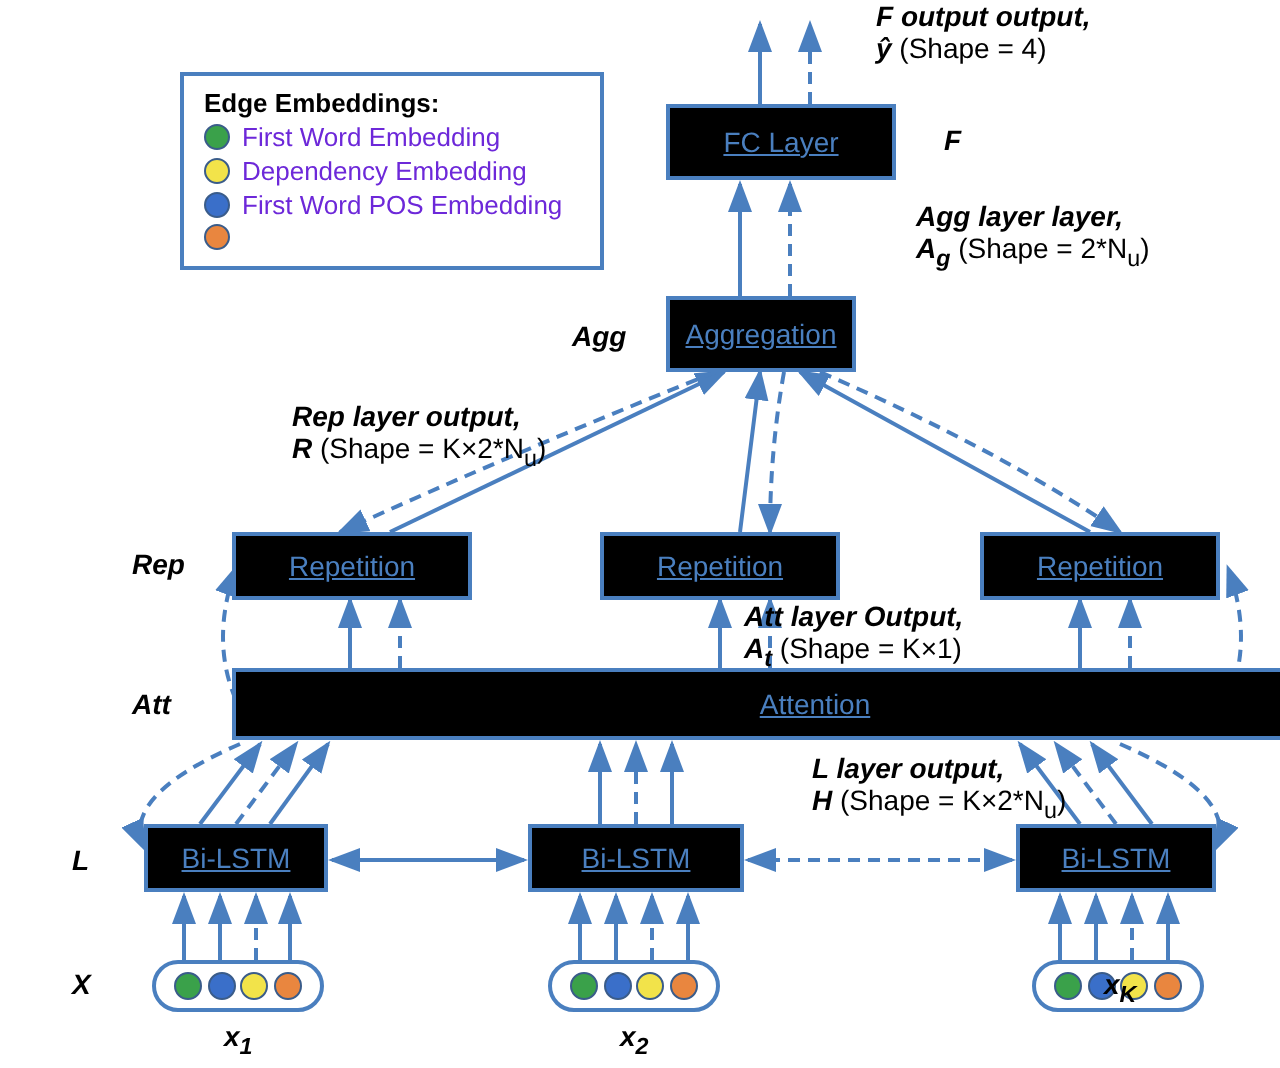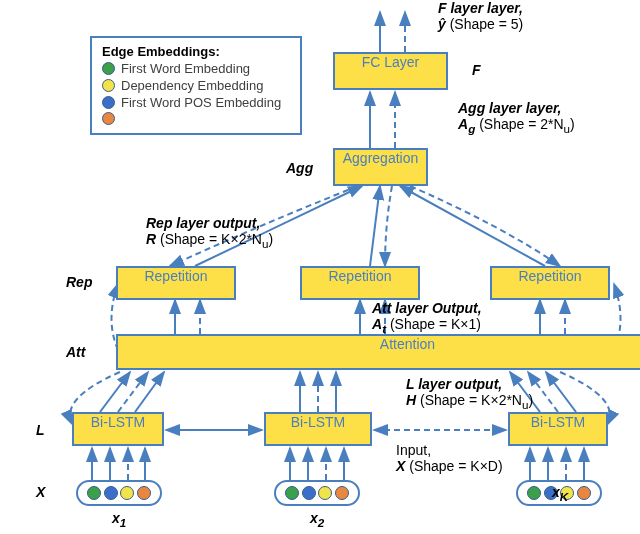--- a/index.html
+++ b/index.html
@@ -10,36 +10,37 @@
     font-family: Arial, sans-serif;
     font-size: 13px;
     position: relative;
     background: #fff;
     overflow: hidden;
   }
   .diagram { position: relative; width: 640px; height: 534px; }
   .box {
     position: absolute;
     border: 2px solid #4a7fbf;
-    background: #fde047;
+    background: #000000;
     color: #4a7fbf;
     display: flex;
-    align-items: flex-start;
+    align-items: center;
     justify-content: center;
     font-size: 14px;
+    text-decoration: underline;
   }
   .legend {
     position: absolute;
     border: 2px solid #4a7fbf;
     background: #fff;
     padding: 6px 10px 8px 10px;
     font-size: 13px;
   }
   .legend-title { font-weight: bold; color: #000; margin-bottom: 0; }
-  .legend-row { display: flex; align-items: center; margin-top: 2px; color: #404040; text-align: center; }
+  .legend-row { display: flex; align-items: center; margin-top: 2px; color: #6d28d9; text-align: center; }
   .dot {
     width: 13px; height: 13px; border-radius: 50%;
     margin-right: 6px; border: 1px solid #3a5c8a;
     flex-shrink: 0;
   }
   .dot.green  { background: #3aa14a; }
   .dot.blue   { background: #3a6fc9; }
   .dot.yellow { background: #f2e34a; }
   .dot.orange { background: #e9863f; }
   .emb-oval {
@@ -204,46 +205,42 @@
 </div>
 
 <div class="label ital" style="left:472px; top:62px;">F</div>
 <div class="label ital" style="left:286px; top:160px;">Agg</div>
 <div class="label ital" style="left:66px; top:274px;">Rep</div>
 <div class="label ital" style="left:66px; top:344px;">Att</div>
 <div class="label ital" style="left:36px; top:422px;">L</div>
 <div class="label ital" style="left:36px; top:484px;">X</div>
 
 <div class="label" style="left:438px; top:0px;">
-  <span class="ital">F layer layer,</span><br>
-  <span class="ital">ŷ</span><span> (Shape = 5)</span>
+  <span class="ital">F output output,</span><br>
+  <span class="ital">ŷ</span><span> (Shape = 4)</span>
 </div>
 
 <div class="label" style="left:458px; top:100px;">
   <span class="ital">Agg layer layer,</span><br>
   <span class="ital">A</span><sub class="ital">g</sub><span> (Shape = 2*N</span><sub>u</sub><span>)</span>
 </div>
 
-<div class="label" style="left:146px; top:200px;margin-top:15px;">
+<div class="label" style="left:146px; top:200px;">
   <span class="ital">Rep layer output,</span><br>
   <span class="ital">R</span><span> (Shape = K×2*N</span><sub>u</sub><span>)</span>
 </div>
 
 <div class="label" style="left:372px; top:300px;">
   <span class="ital">Att layer Output,</span><br>
   <span class="ital">A</span><sub class="ital">t</sub><span> (Shape = K×1)</span>
 </div>
 
 <div class="label" style="left:406px; top:376px;">
   <span class="ital">L layer output,</span><br>
   <span class="ital">H</span><span> (Shape = K×2*N</span><sub>u</sub><span>)</span>
 </div>
 
-<div class="label" style="left:396px; top:442px;">
-  <span>Input,</span><br>
-  <span class="ital">X</span><span> (Shape = K×D)</span>
-</div>
 
 <div class="label ital" style="left:112px; top:510px;"><span>x</span><sub>1</sub></div>
 <div class="label ital" style="left:310px; top:510px;"><span>x</span><sub>2</sub></div>
 <div class="label ital" style="left:552px; top:484px;"><span>x</span><sub>K</sub></div>
 
 </div>
 
 </body></html>

